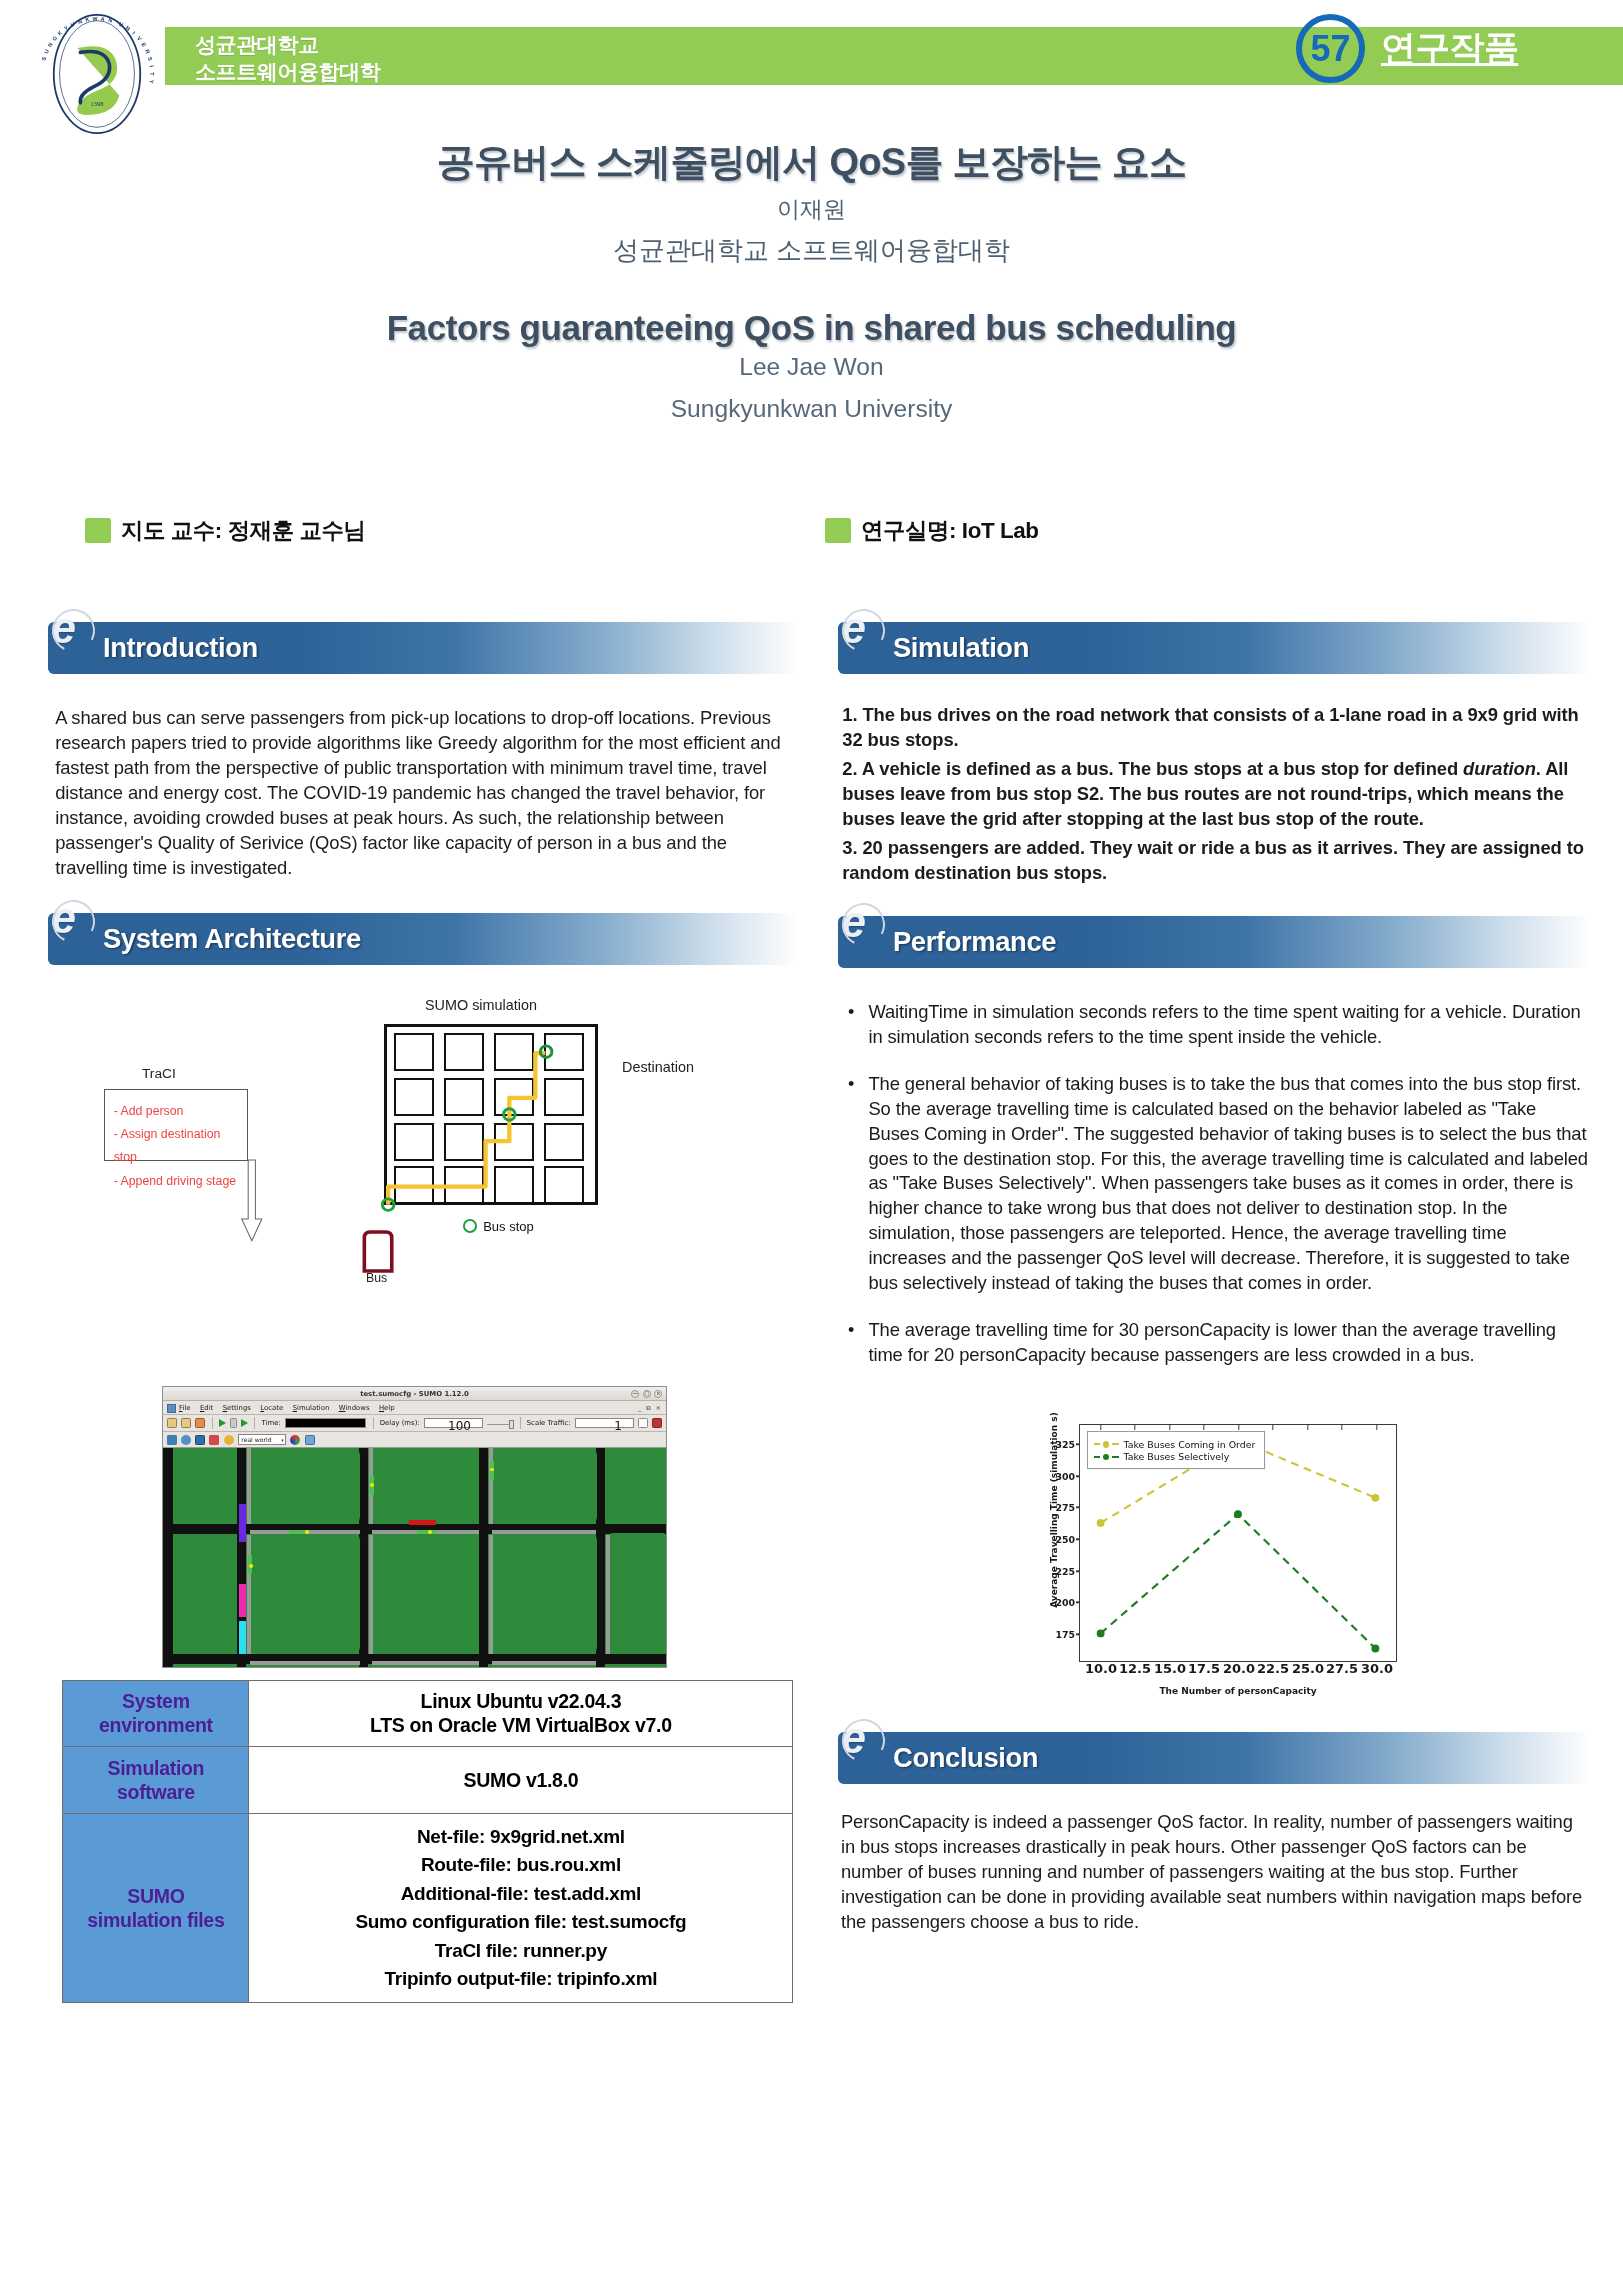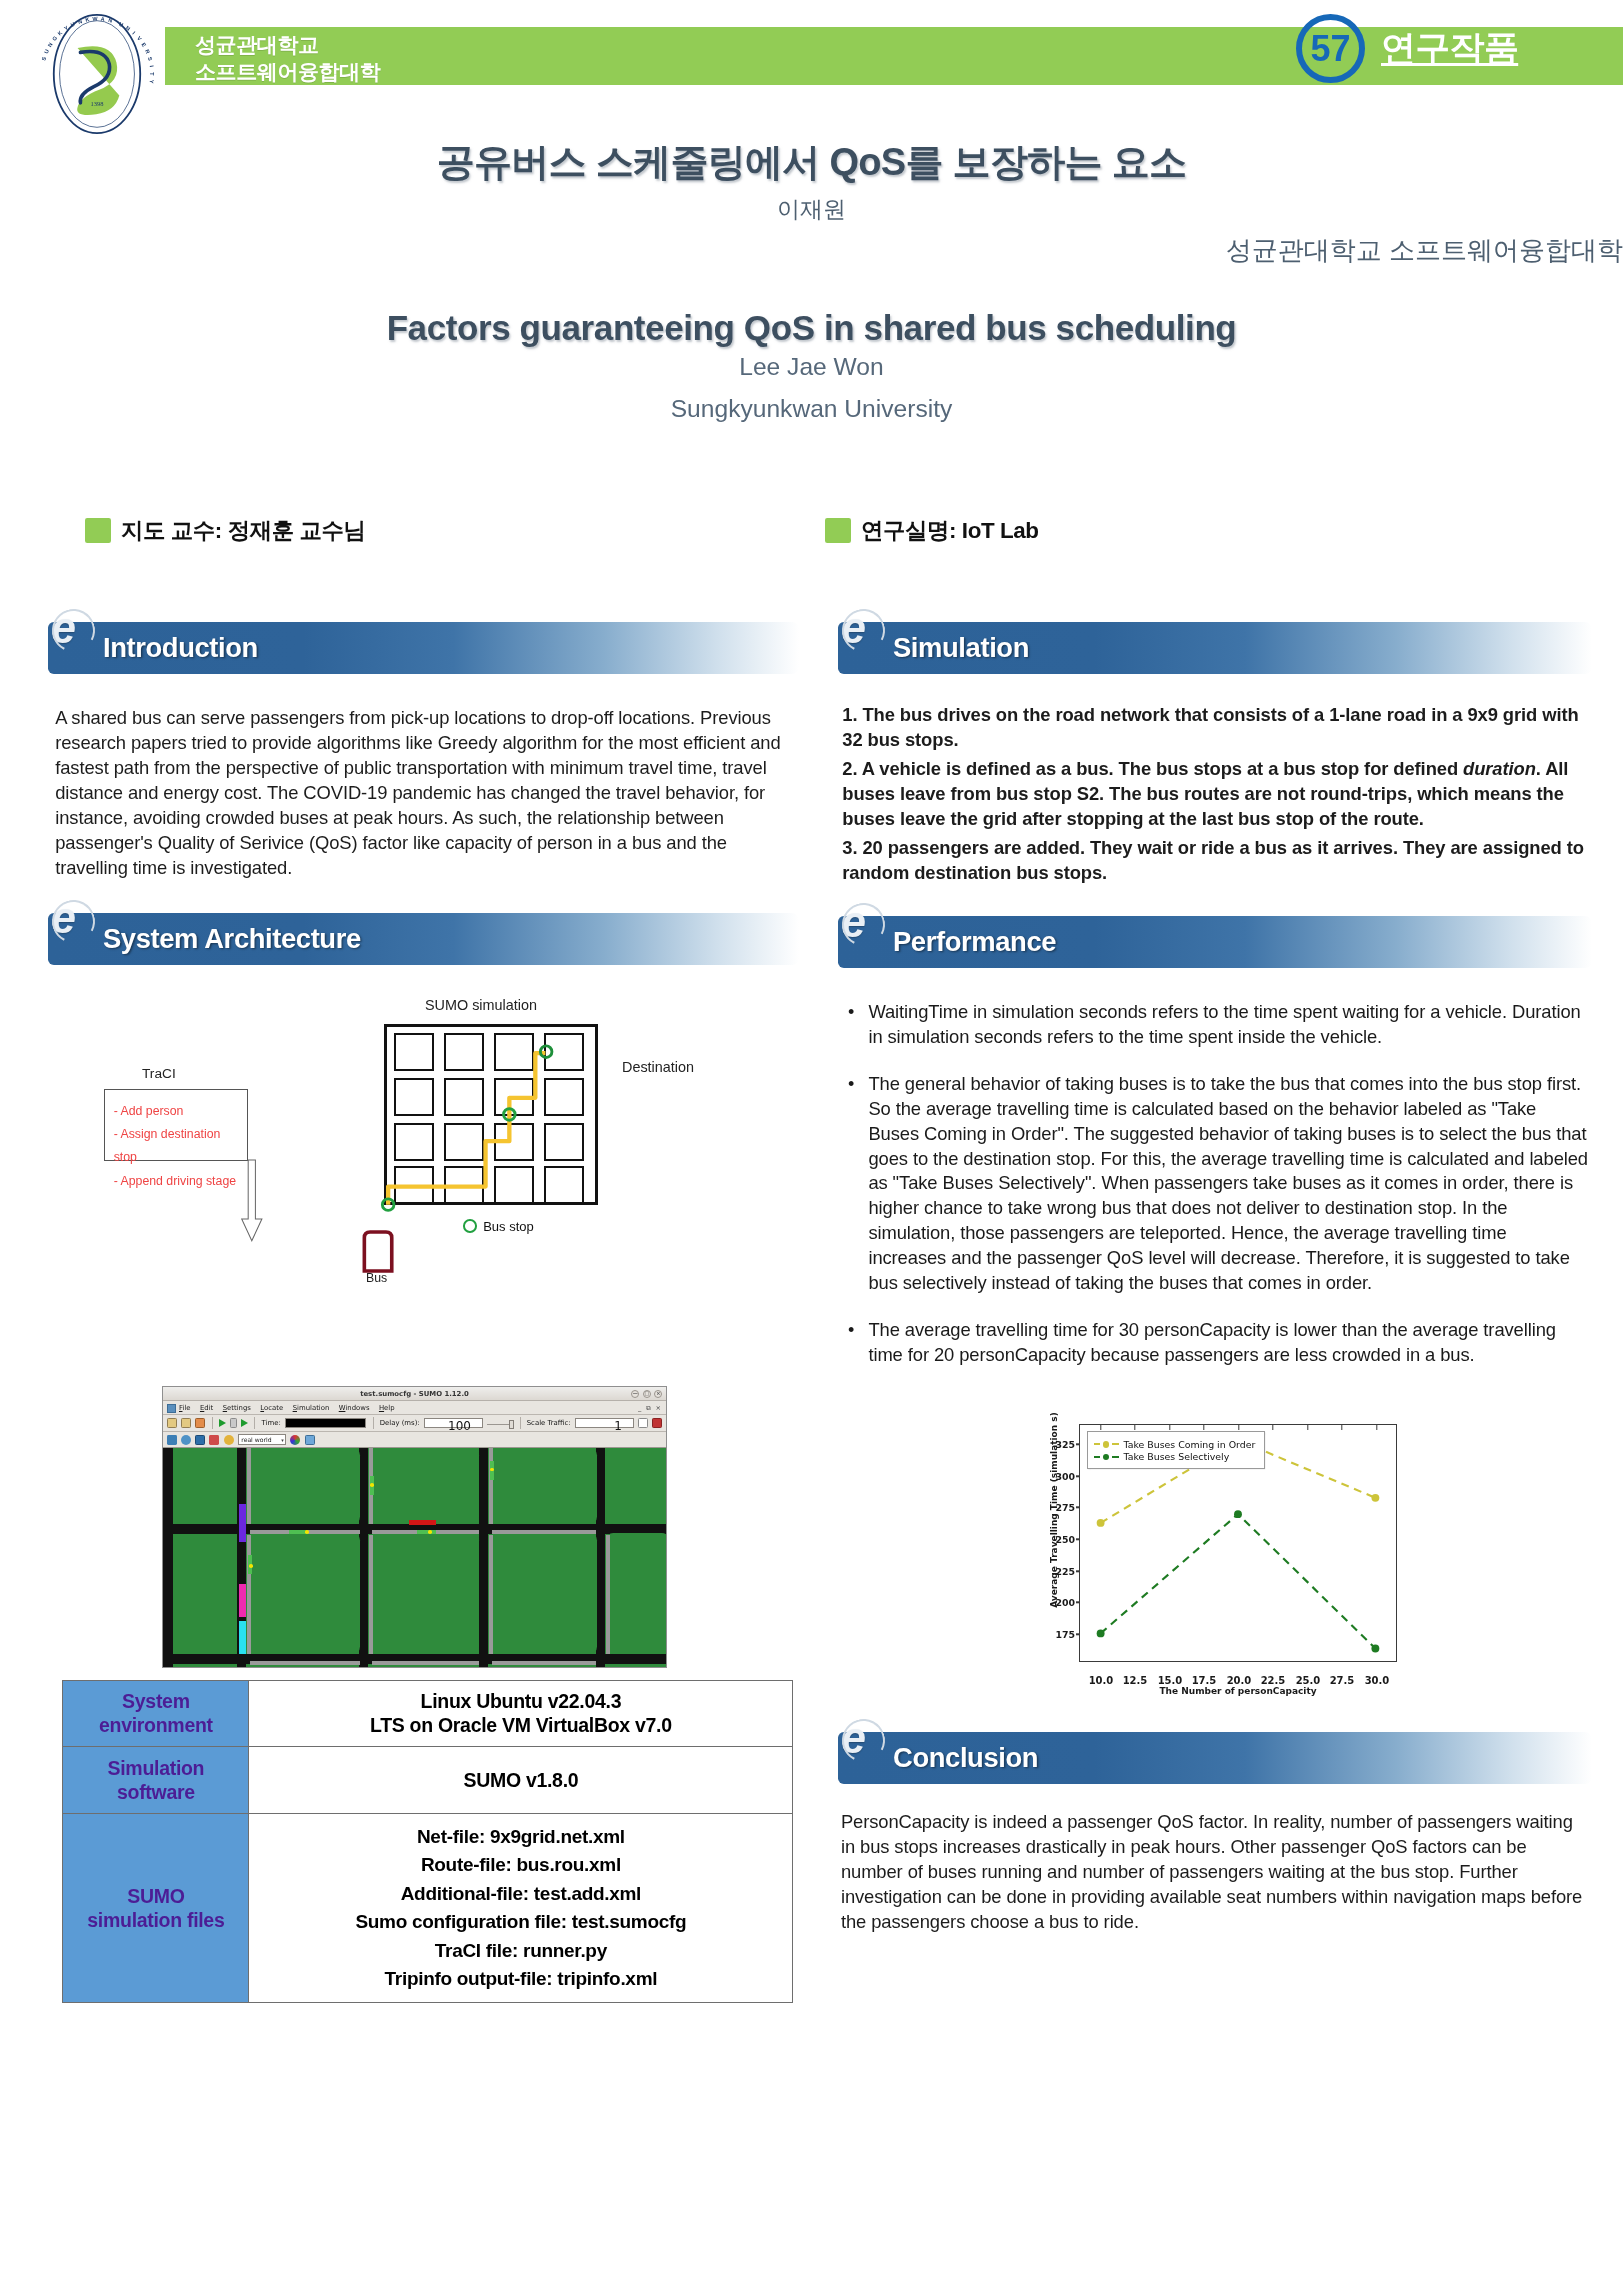--- a/index.html
+++ b/index.html
@@ -63,21 +63,21 @@
 
   
   .title-block { position: absolute; left: 0; top: 137px; width: 1623px; text-align: center; }
   .title-ko {
     font-size: 38px; font-weight: bold;
     color: #3d4f60;
     text-shadow: 1.4px 2.2px 2.2px rgba(140,150,160,0.55);
     letter-spacing: -0.7px;
   }
   .author-ko { font-size: 23px; color: #4d5f70; margin-top: 5.8px; }
-  .affil-ko { font-size: 26px; color: #4d5f70; margin-top: 8.7px; text-align: right; }
+  .affil-ko { font-size: 26px; color: #4d5f70; margin-top: 8.7px; }
   .title-en {
     font-size: 35px; font-weight: bold;
     color: #3d4f60;
     margin-top: 40px;
     text-shadow: 1.4px 2.2px 2.2px rgba(140,150,160,0.55);
     letter-spacing: -0.4px;
   }
   .author-en { font-size: 24.6px; color: #56687a; margin-top: 4.3px; }
   .affil-en { font-size: 24.6px; color: #56687a; margin-top: 14.4px; }
 
@@ -303,23 +303,23 @@
     text-align: center;
     font-size: 9px; font-weight: bold; color: #1a1a1a;
   }
   .ytick {
     position: absolute; right: 100%; margin-right: 5px;
     transform: translateY(-50%);
     font-size: 9.4px; font-weight: bold; color: #1a1a1a; white-space: nowrap;
   }
   .ytick-mark { position: absolute; left: -4.3px; width: 4.3px; height: 1.4px; background: #3a3a3a; transform: translateY(-0.7px); }
   .xtick {
-    position: absolute; top: 100%; margin-top: 14px;
+    position: absolute; top: 100%; margin-top: 0;
     transform: translateX(-50%);
-    font-size: 10px; font-weight: bold; color: #1a1a1a; white-space: nowrap;
+    font-size: 13px; font-weight: bold; color: #1a1a1a; white-space: nowrap;
   }
   .xtick-mark { position: absolute; top: 0; width: 1.4px; height: 4.3px; background: #3a3a3a; transform: translateX(-0.7px); }
   .chart-legend {
     position: absolute;
     left: 7.2px; top: 5.8px;
     background: #fff;
     border: 1.1px solid #9a9a9a;
     padding: 5px 8.7px 5px 5.8px;
     font-size: 9.4px;
     z-index: 6;

